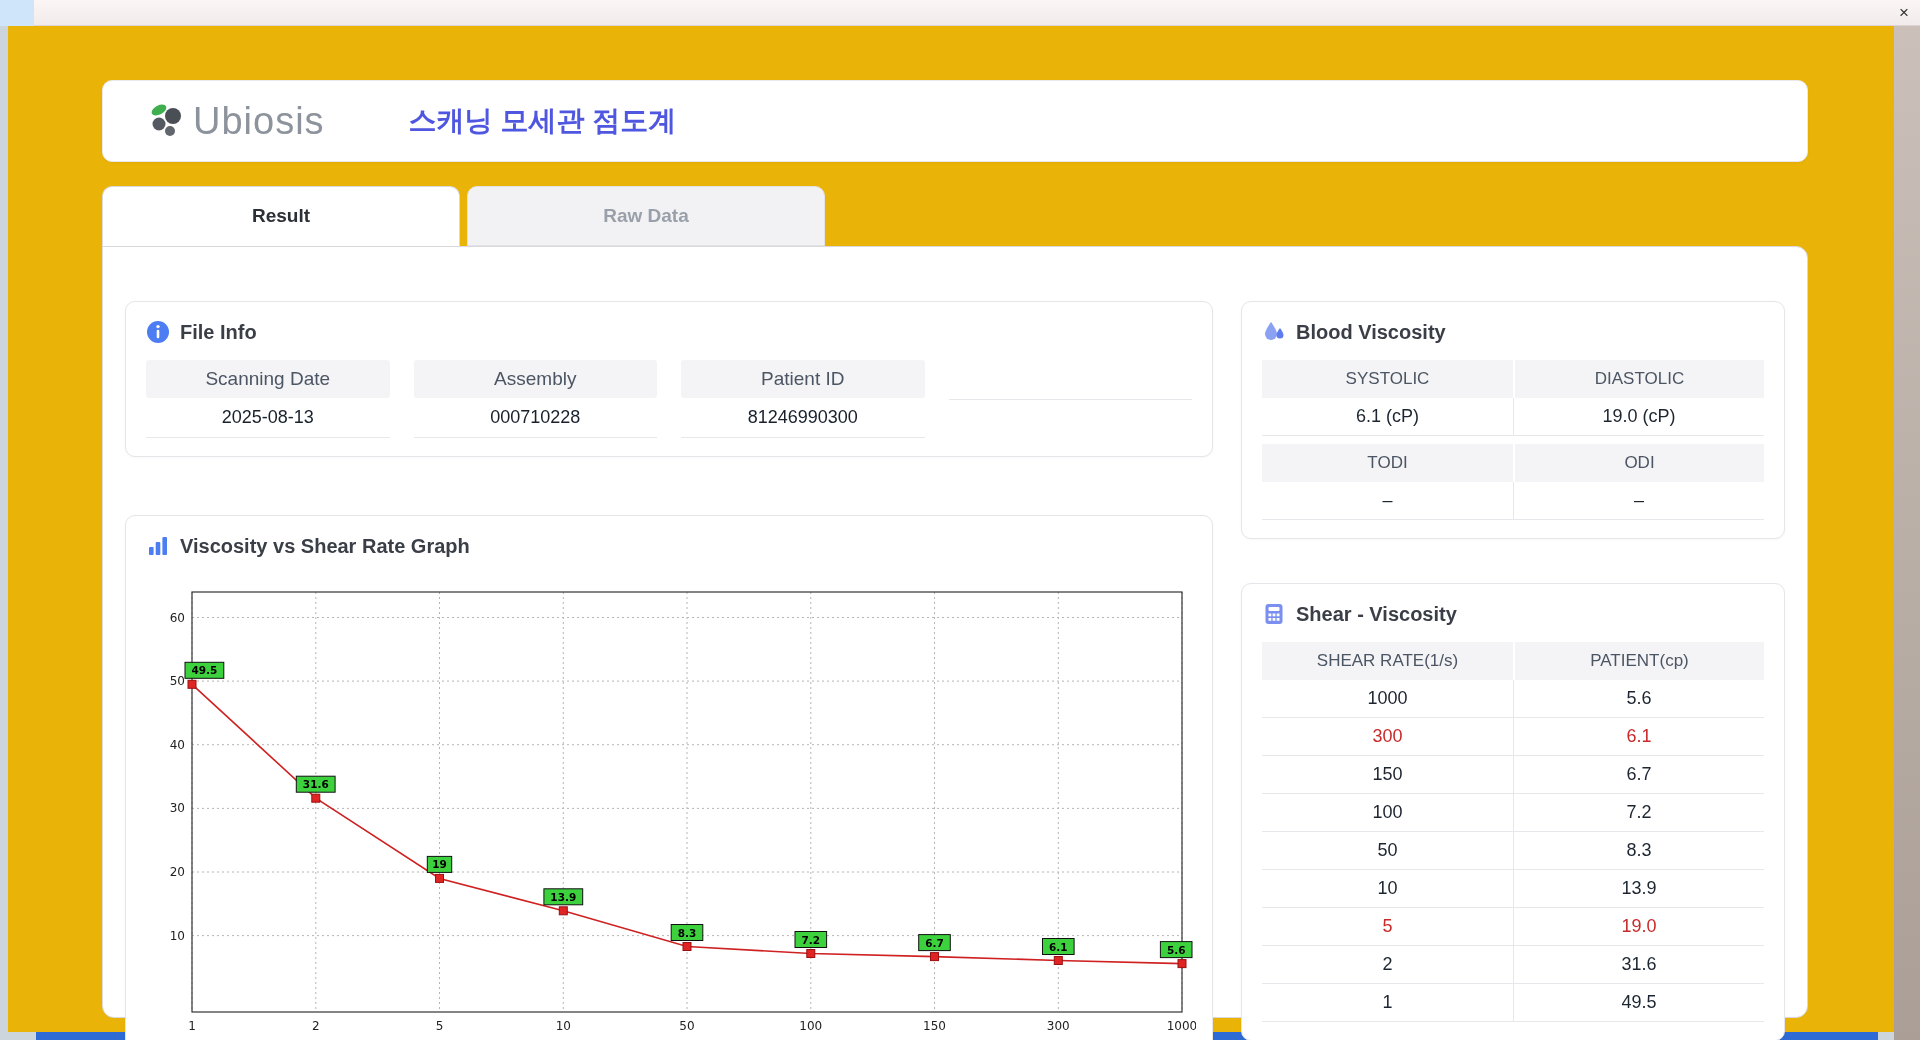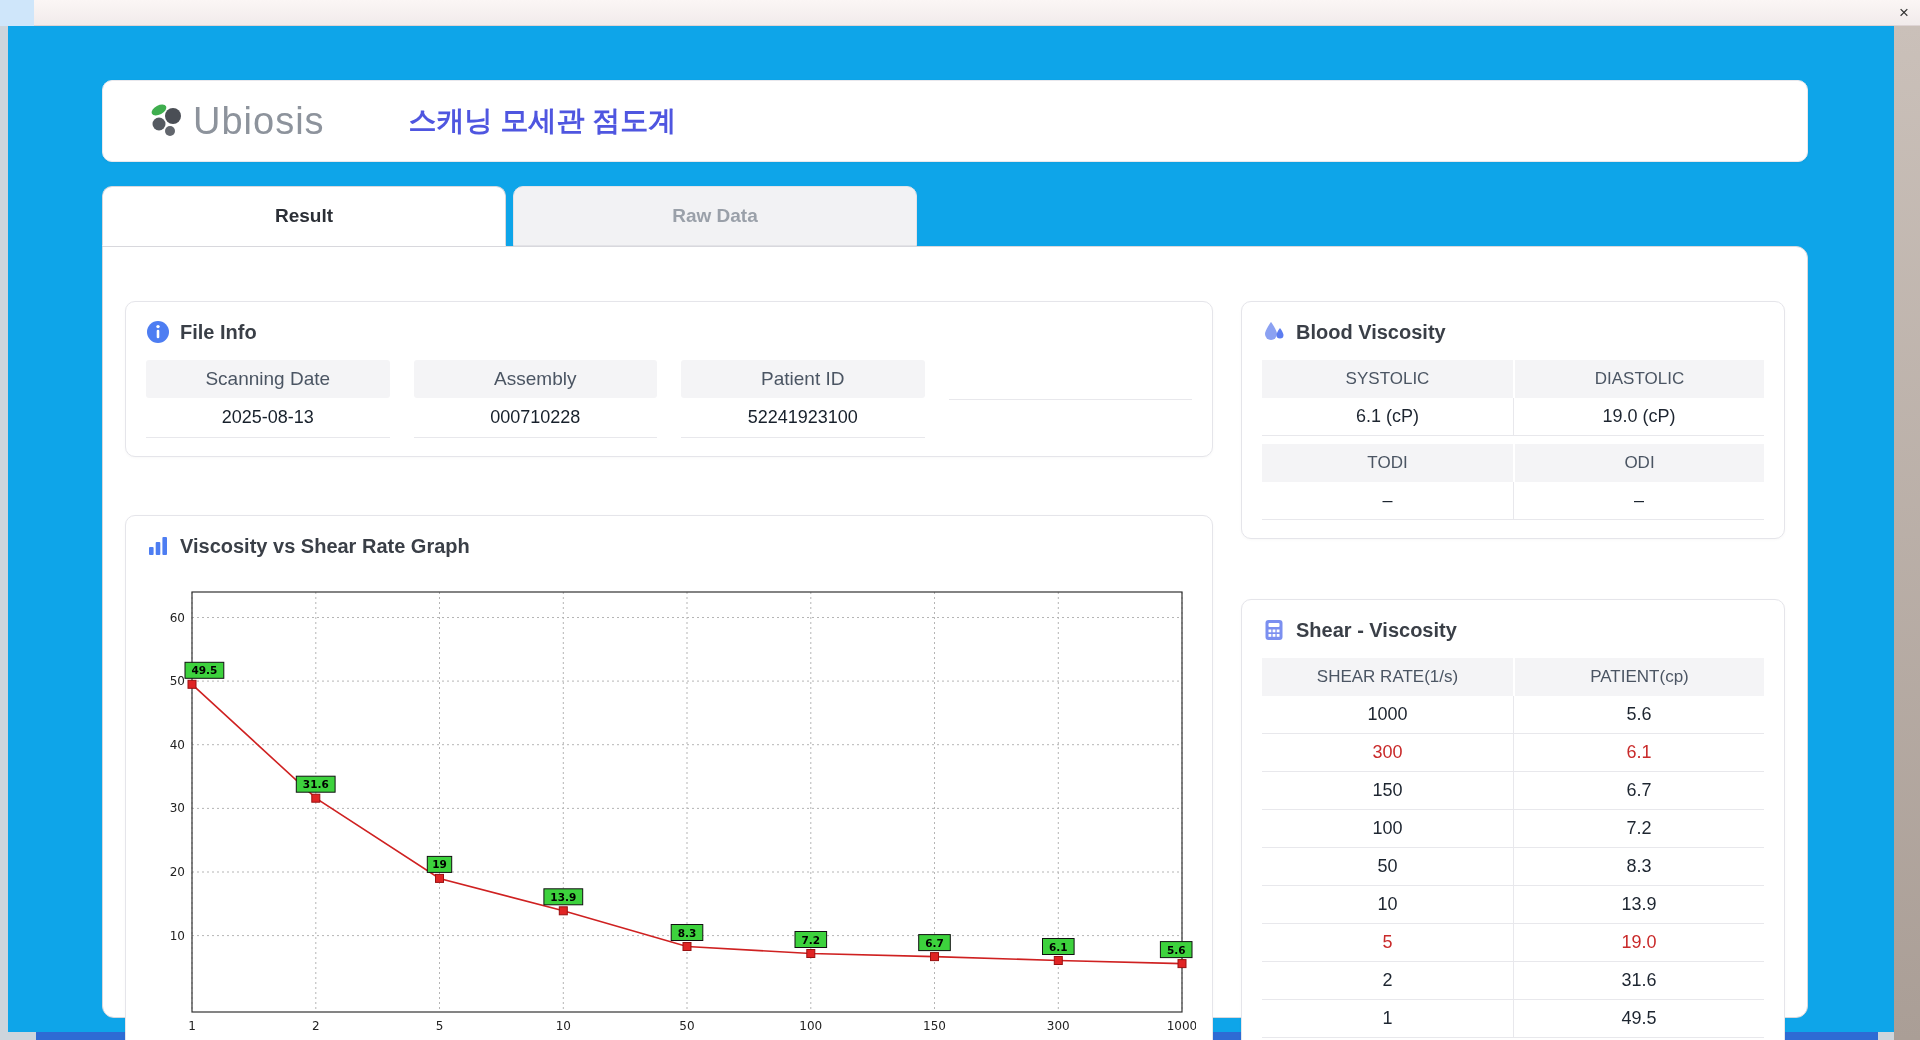--- a/index.html
+++ b/index.html
@@ -16,48 +16,48 @@
     background:linear-gradient(#fbf6f5,#f1ebeb);
     border-bottom:1px solid #ded4d4;
   }
   .close-btn {
     position:absolute; right:11px; top:2px; font-size:17px; color:#333;
     line-height:22px; cursor:default;
   }
   .desktop-corner { position:absolute; top:0; left:0; width:34px; height:26px; background:#cfe6fa; z-index:6; }
   .desktop-right { position:absolute; top:26px; right:0; width:26px; bottom:0; background:linear-gradient(180deg,#cac0b9,#aa9e96); }
   .taskbar { position:absolute; bottom:0; left:36px; right:42px; height:9px; background:#2e6bd4; z-index:1; }
-  .window { position:absolute; top:26px; left:8px; right:26px; bottom:8px; background:#0ea5e9; z-index:2; }
+  .window { position:absolute; top:26px; left:8px; right:26px; bottom:8px; background:#eab308; z-index:2; }
 
   
   .page { height:100%; padding:54px 86px 14px 94px; display:flex; flex-direction:column; }
 
   .header-card {
     flex:none; height:82px; border:1px solid #e8e8ed; border-radius:10px;
     box-shadow:0 1px 3px rgba(0,0,0,.04);
     display:flex; align-items:center; padding:0 44px; background:#fff;
   }
   .brand { display:flex; align-items:center; gap:4px; }
   .brand-text { font-size:38px; color:#8d939c; font-weight:500; letter-spacing:1px; }
   .app-title { margin-left:84px; font-size:28px; font-weight:bold; color:#4f56e0; }
 
   .tabs { margin-top:24px; display:flex; gap:7px; flex:none; position:relative; z-index:2; }
   .tab {
-    width:404px; height:60px; display:flex; align-items:center; justify-content:center;
+    width:358px; height:60px; display:flex; align-items:center; justify-content:center;
     font-size:19px; font-weight:bold; border-radius:10px 10px 0 0; cursor:default;
   }
   .tab.active { background:#fff; border:1px solid #d8d8dd; border-bottom:1px solid #fff; margin-bottom:-1px; color:#2b2f36; }
   .tab.inactive { background:#f2f2f4; border:1px solid #e3e3e7; color:#9aa0a9; }
 
   .main-panel {
     flex:1; min-height:0; border:1px solid #d8d8dd; border-radius:0 12px 12px 12px;
     padding:22px; display:flex; gap:28px; background:#fff;
   }
   .left-col  { flex:2; display:flex; flex-direction:column; gap:26px; min-width:0; }
-  .right-col { flex:1; display:flex; flex-direction:column; gap:28px; min-width:0; }
+  .right-col { flex:1; display:flex; flex-direction:column; gap:12px; min-width:0; }
 
   .card {
     border:1px solid #e5e5ea; border-radius:10px; padding:18px 20px;
     box-shadow:0 1px 3px rgba(0,0,0,.03); background:#fff;margin-top:32px;
   }
   .card-title { display:flex; align-items:center; gap:10px; font-size:20px; font-weight:bold; color:#3a3f47; }
   .card-title svg { flex:none; }
 
   
   .fields { display:flex; gap:24px; margin-top:16px; }
@@ -144,21 +144,21 @@
             <div class="field">
               <div class="field-label">Scanning Date</div>
               <div class="field-value">2025-08-13</div>
             </div>
             <div class="field">
               <div class="field-label">Assembly</div>
               <div class="field-value">000710228</div>
             </div>
             <div class="field">
               <div class="field-label">Patient ID</div>
-              <div class="field-value">52241923100</div>
+              <div class="field-value">81246990300</div>
             </div>
             <div class="field">
               <div class="field-value"></div>
             </div>
           </div>
         </div>
 
         <div class="card graph-card">
           <div class="card-title">
             <svg width="24" height="24" viewBox="0 0 24 24">

